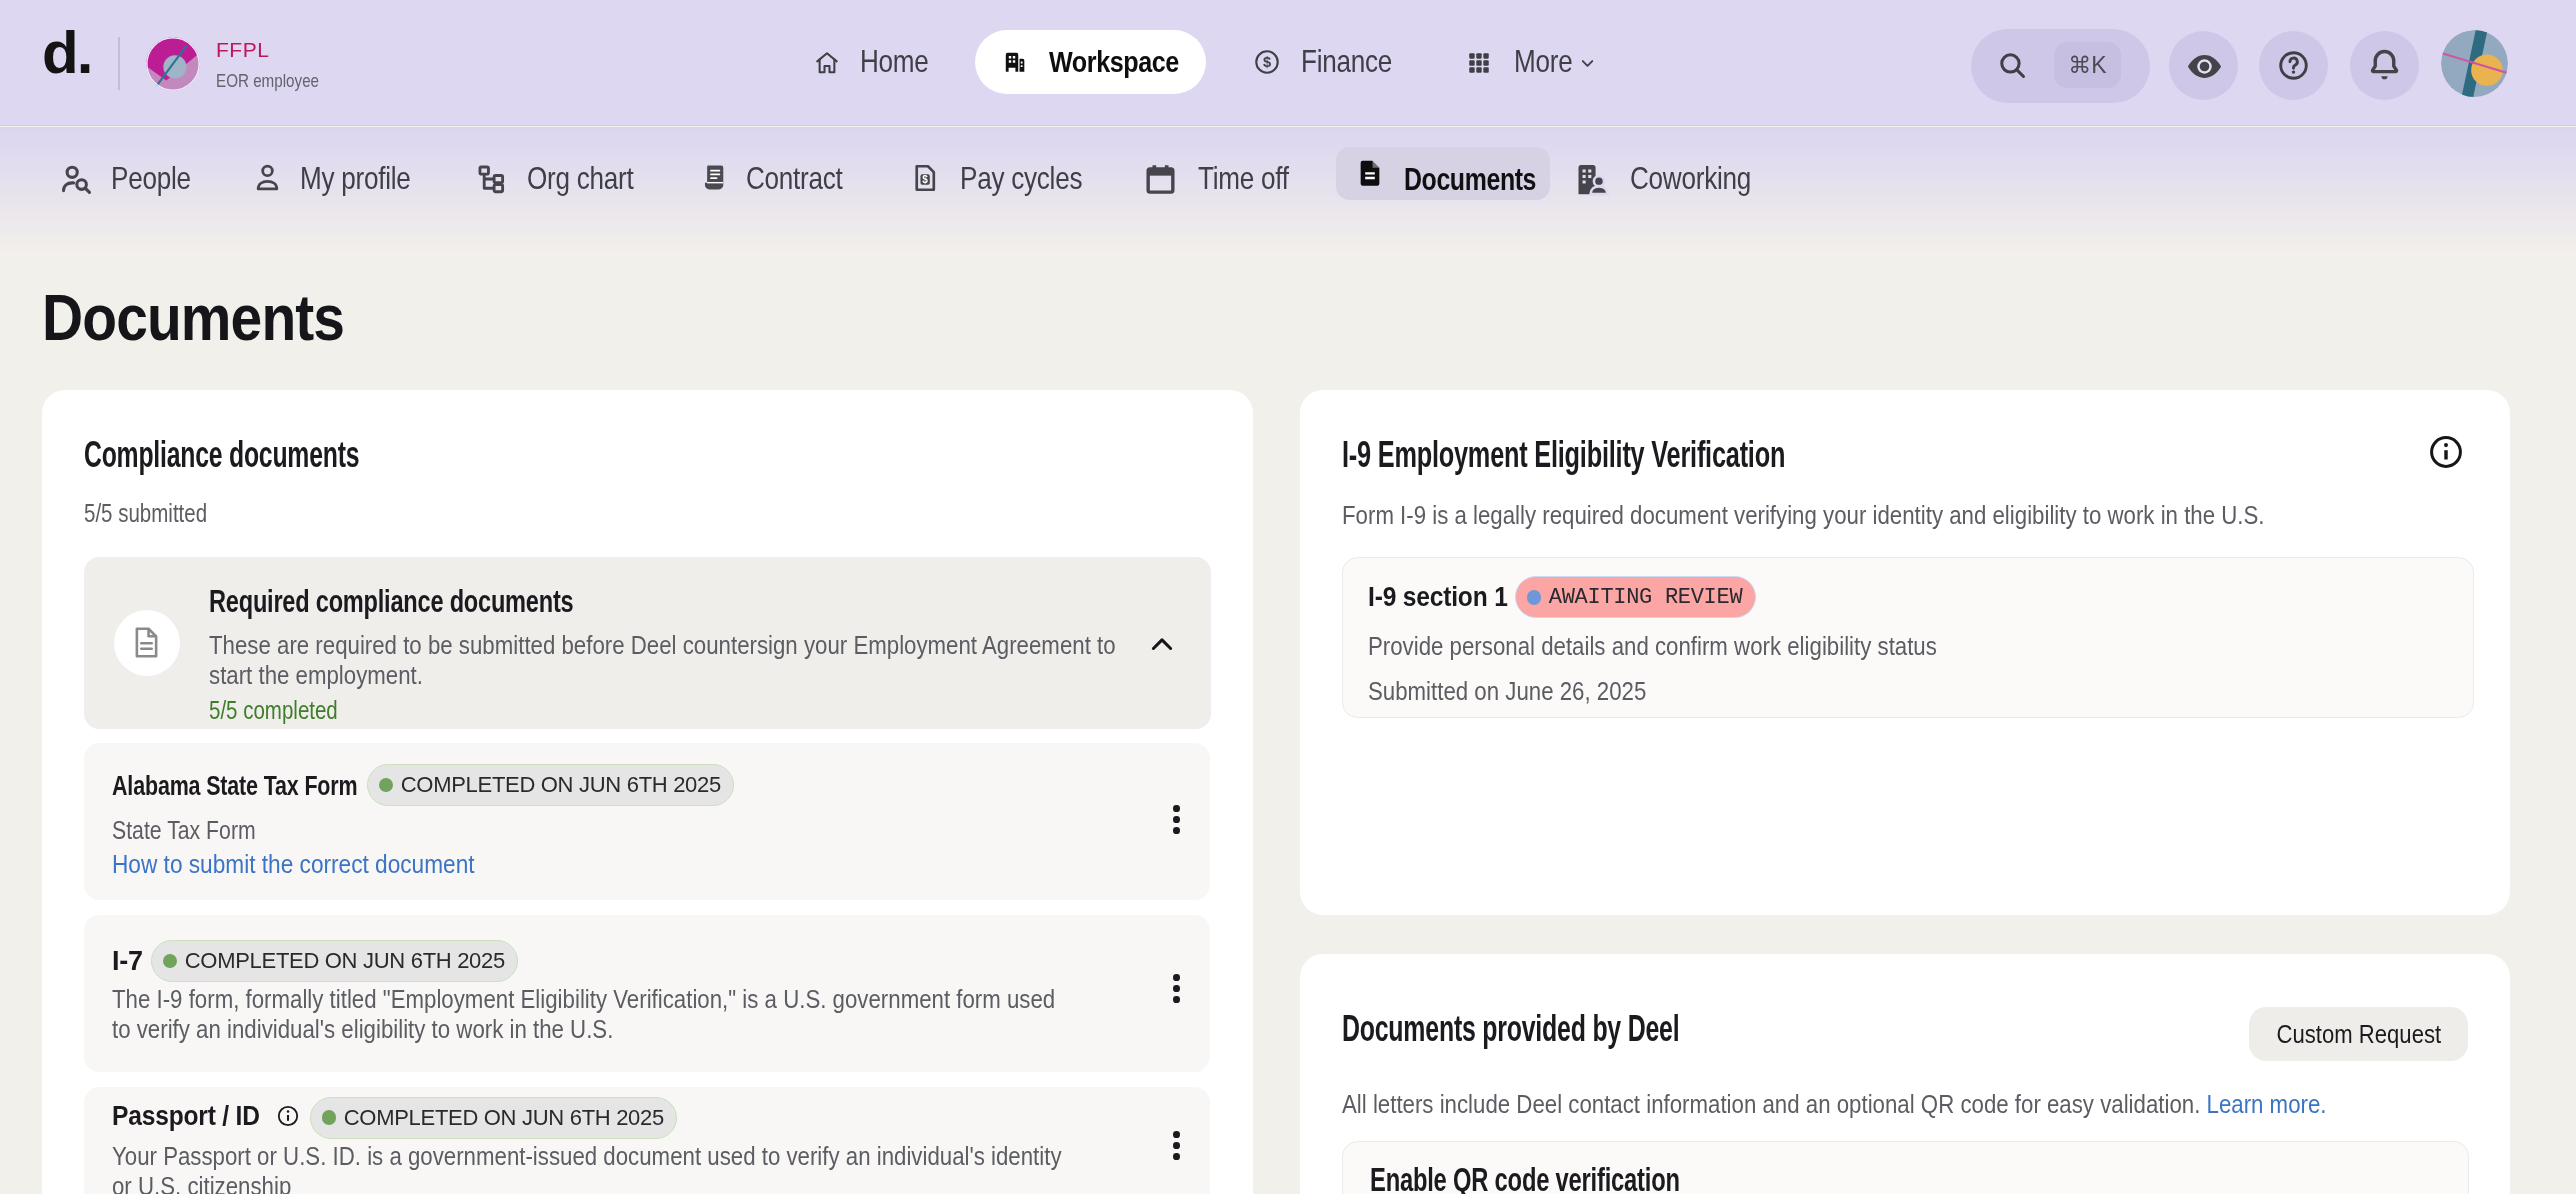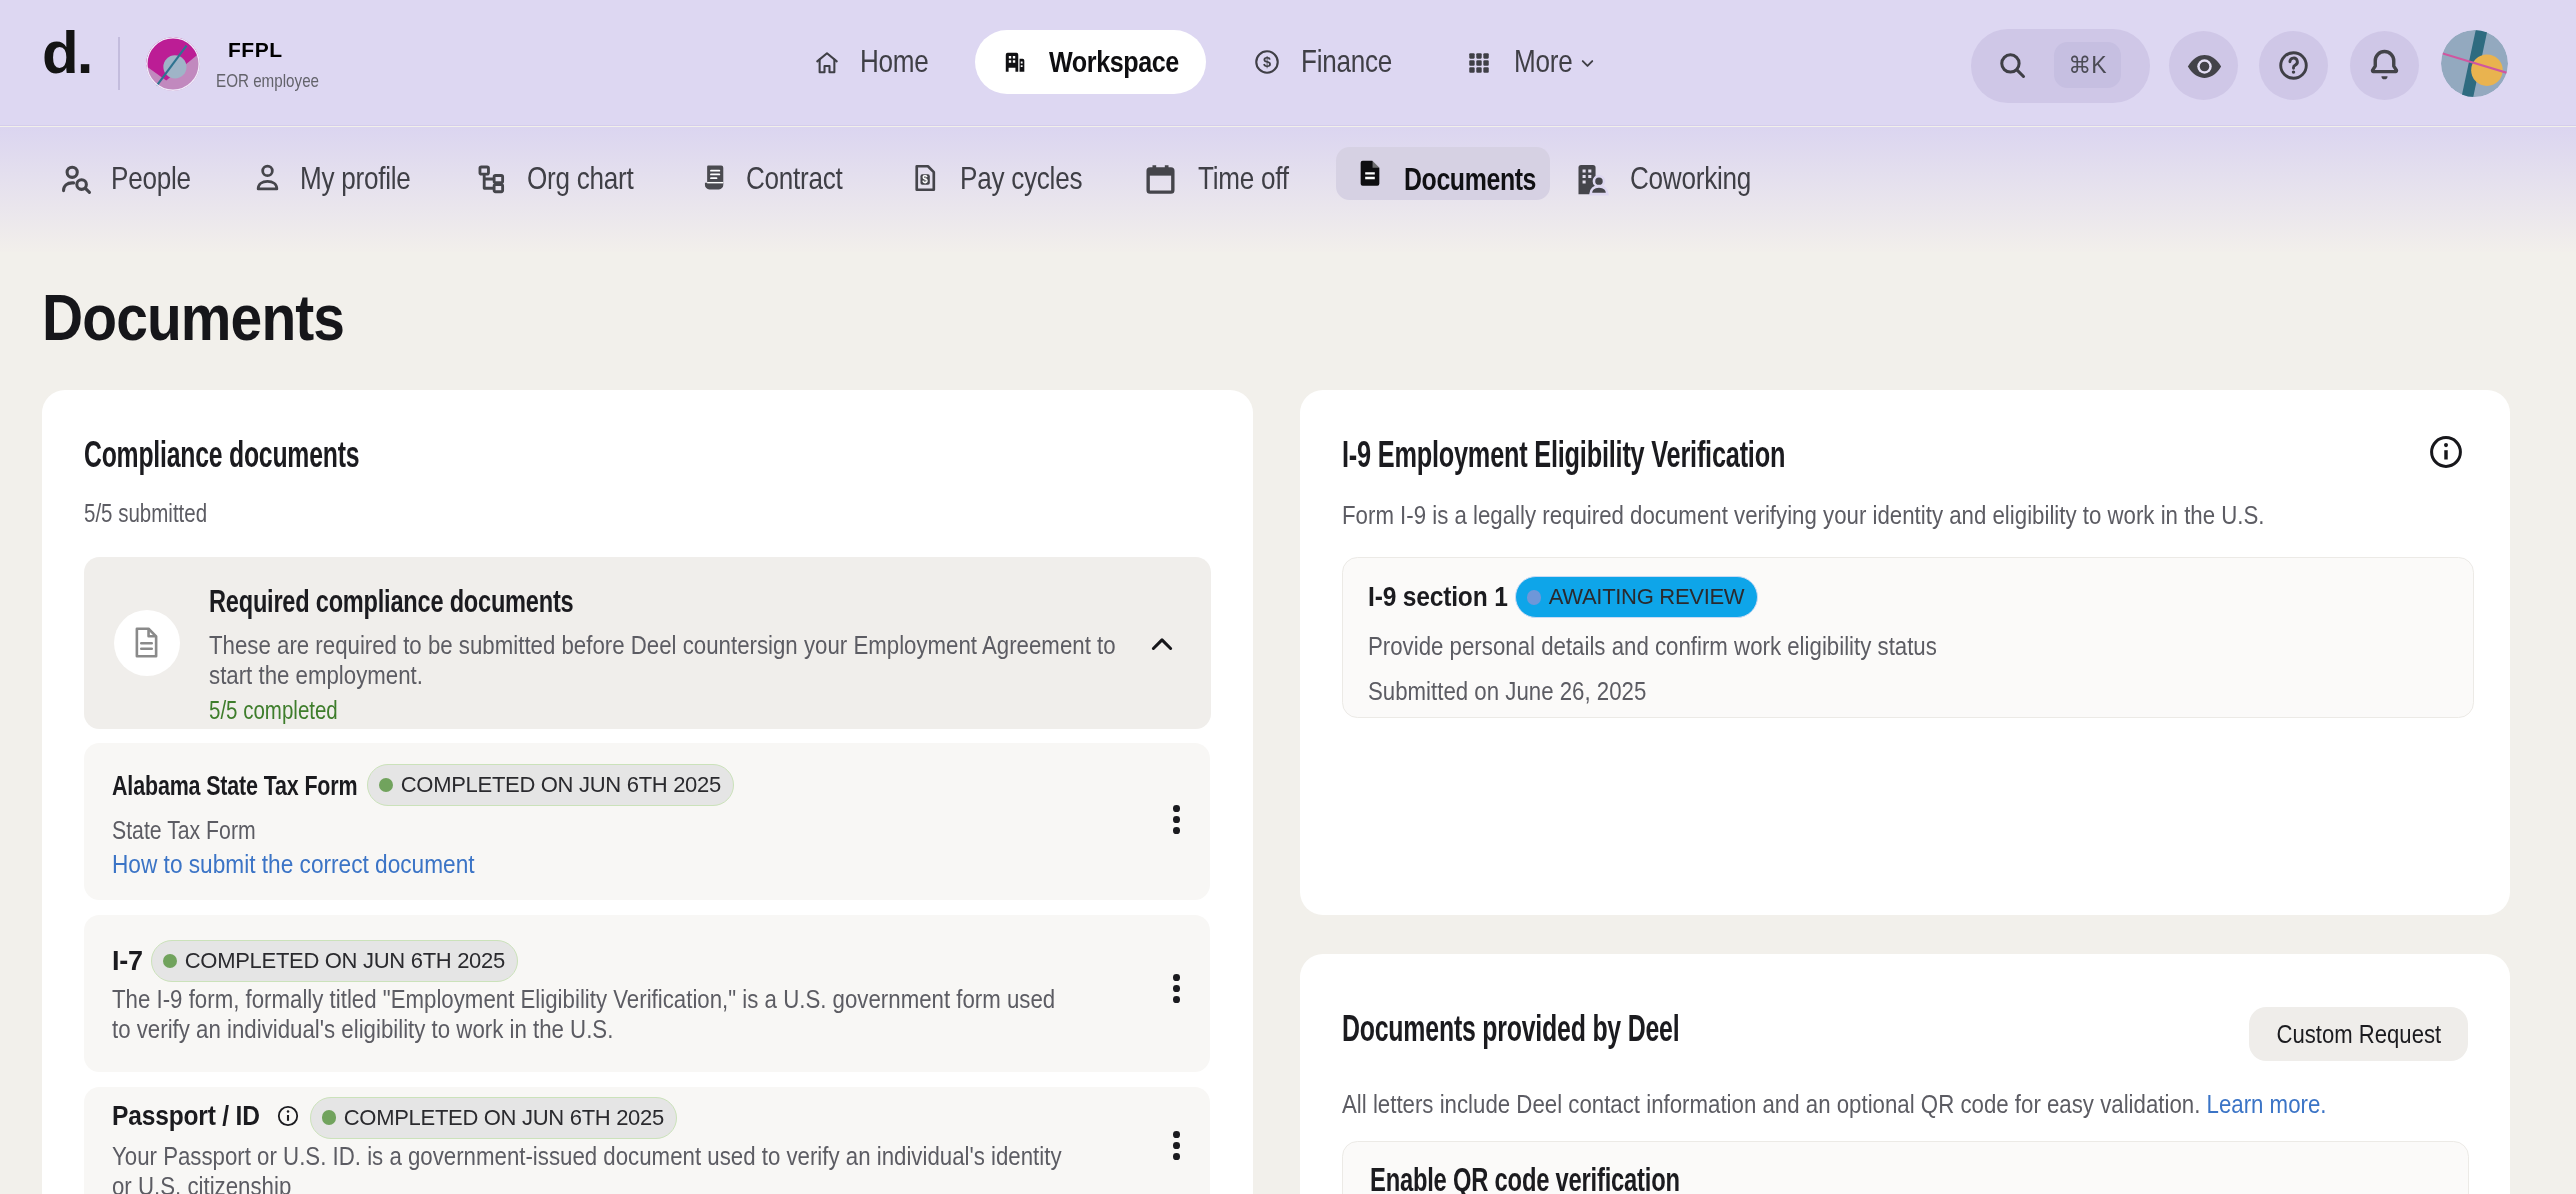--- a/index.html
+++ b/index.html
@@ -15,21 +15,21 @@
   .itembox { position:absolute; background:#F8F7F5; border-radius:15.4px; }
   .subcard { position:absolute; background:#FBFAF9; border:1.9px solid #ECEAE6; border-radius:15.4px; }
   .h2 { font-size:36px; font-weight:bold; color:#1B1B1F; letter-spacing:-0.3px; white-space:nowrap; line-height:36px; transform-origin:0 50%; }
   .body26 { font-size:25px; color:#5C5C63; line-height:30px; white-space:nowrap; transform:scaleX(0.89); transform-origin:0 50%; }
   .it { font-size:27px; font-weight:bold; color:#1B1B1F; letter-spacing:-0.2px; white-space:nowrap; line-height:27px; transform-origin:0 50%; position:absolute; }
   .pill { display:inline-flex; align-items:center; height:42px; border-radius:21px; padding:0 12.5px 0 10.6px;
           font-size:22px; color:#2A2A2E; letter-spacing:-0.3px; white-space:nowrap; position:absolute; }
   .pill .dot { width:14.5px; height:14.5px; border-radius:50%; margin-right:7.7px; flex:none; }
   .pg { background:#e5e5e5; border:1.4px solid #CBE2BA; }
   .pg .dot { background:#71A35D; }
-  .pb { background:#0ea5e9; border:1.4px solid #C9DAF4; }
+  .pb { background:#fca5a5; border:1.4px solid #C9DAF4;font-family:Liberation Mono, monospace; }
   .pb .dot { background:#6E97D9; }
   .py { background:#FCF3D9; border:1.4px solid #F2E2AC; }
   .py .dot { background:#DF8A64; }
   .kebab span { display:block; width:6.7px; height:6.7px; border-radius:50%; background:#1B1B1F; margin:4.3px auto; }
 </style>
 </head>
 <body>
 <div class="topbar"></div>
 <div class="subnav"></div>
 
@@ -42,21 +42,21 @@
       </clipPath>
     </defs>
   <g clip-path="url(#av1)">
     <circle cx="28" cy="28" r="28" fill="#C189BE"></circle>
     <path d="M0 30 A28 28 0 0 1 54 18 L21 45 Z" fill="#BC1D95"></path>
     <circle cx="30" cy="31" r="12" fill="#9FB4C7"></circle>
     <line x1="42" y1="9" x2="10" y2="52" stroke="#2E7390" stroke-width="2.2"></line>
     <circle cx="28" cy="28" r="27.2" fill="none" stroke="#EFEAF9" stroke-width="1.6"></circle>
   </g>
 </svg>
-<div class="abs" style="left:228px; top:39px; font-size:21px; font-weight:bold; color:#000000; line-height:21px; letter-spacing:0.5px;">FFPL</div>
+<div class="abs" style="left:216px; top:39px; font-size:21px; font-weight:normal; color:#be185d; line-height:21px; letter-spacing:0.5px;">FFPL</div>
 <div class="abs" style="left:216px; top:71px; font-size:19px; color:#63636B; line-height:19px; transform:scaleX(0.8); transform-origin:0 50%;">EOR employee</div>
 
 <svg class="abs" style="left:814px; top:50px;" width="26" height="26" viewBox="0 0 24 24" fill="none" stroke="#3F3F46" stroke-width="1.9" stroke-linejoin="round" stroke-linecap="round">
   <path d="M3 10.5 L12 3 L21 10.5"></path>
     <path d="M5.2 8.8 V20.5 H9.7 V14.8 h4.6 V20.5 H18.8 V8.8"></path>
 </svg>
 <div class="abs navtxt" style="left:860px; top:45px;">Home</div>
 <div class="abs" style="left:975px; top:30px; width:231px; height:64px; background:#fff; border-radius:32px;"></div>
 <svg class="abs" style="left:1002px; top:49px;" width="26" height="26" viewBox="0 0 24 24" fill="#101013">
   <path fill-rule="evenodd" d="M3.5 21 V5.2 A1.7 1.7 0 0 1 5.2 3.5 H13.3 A1.7 1.7 0 0 1 15 5.2 V21 H12.4 V17.2 H6.1 V21 Z M6.3 6.5 h2.2 v2.2 H6.3 Z M10 6.5 h2.2 v2.2 H10 Z M6.3 10.4 h2.2 v2.2 H6.3 Z M10 10.4 h2.2 v2.2 H10 Z"></path>

